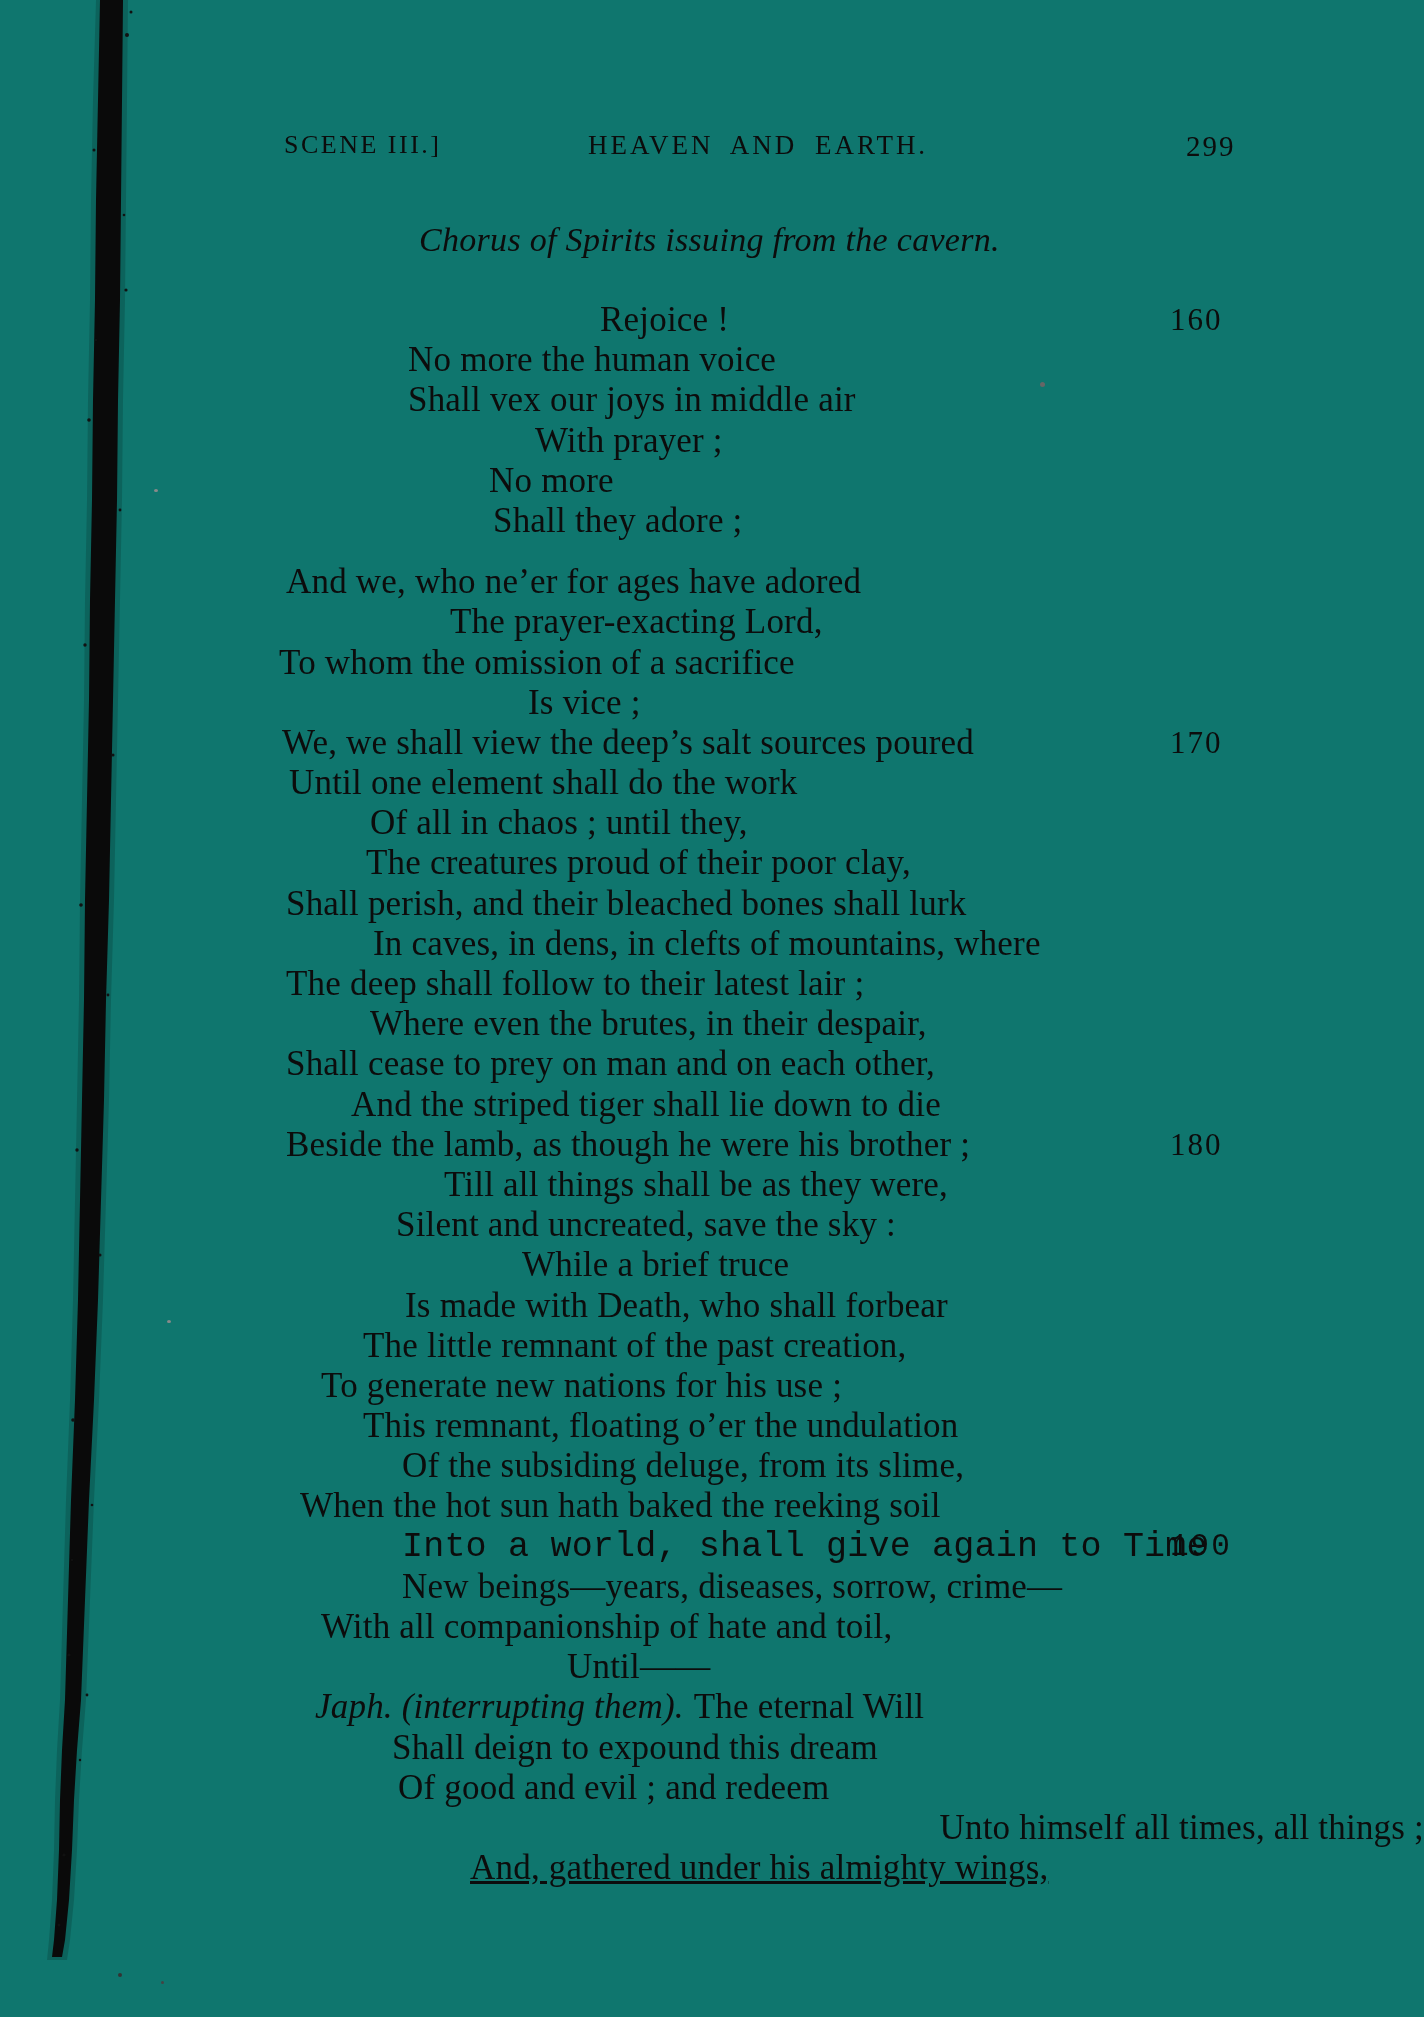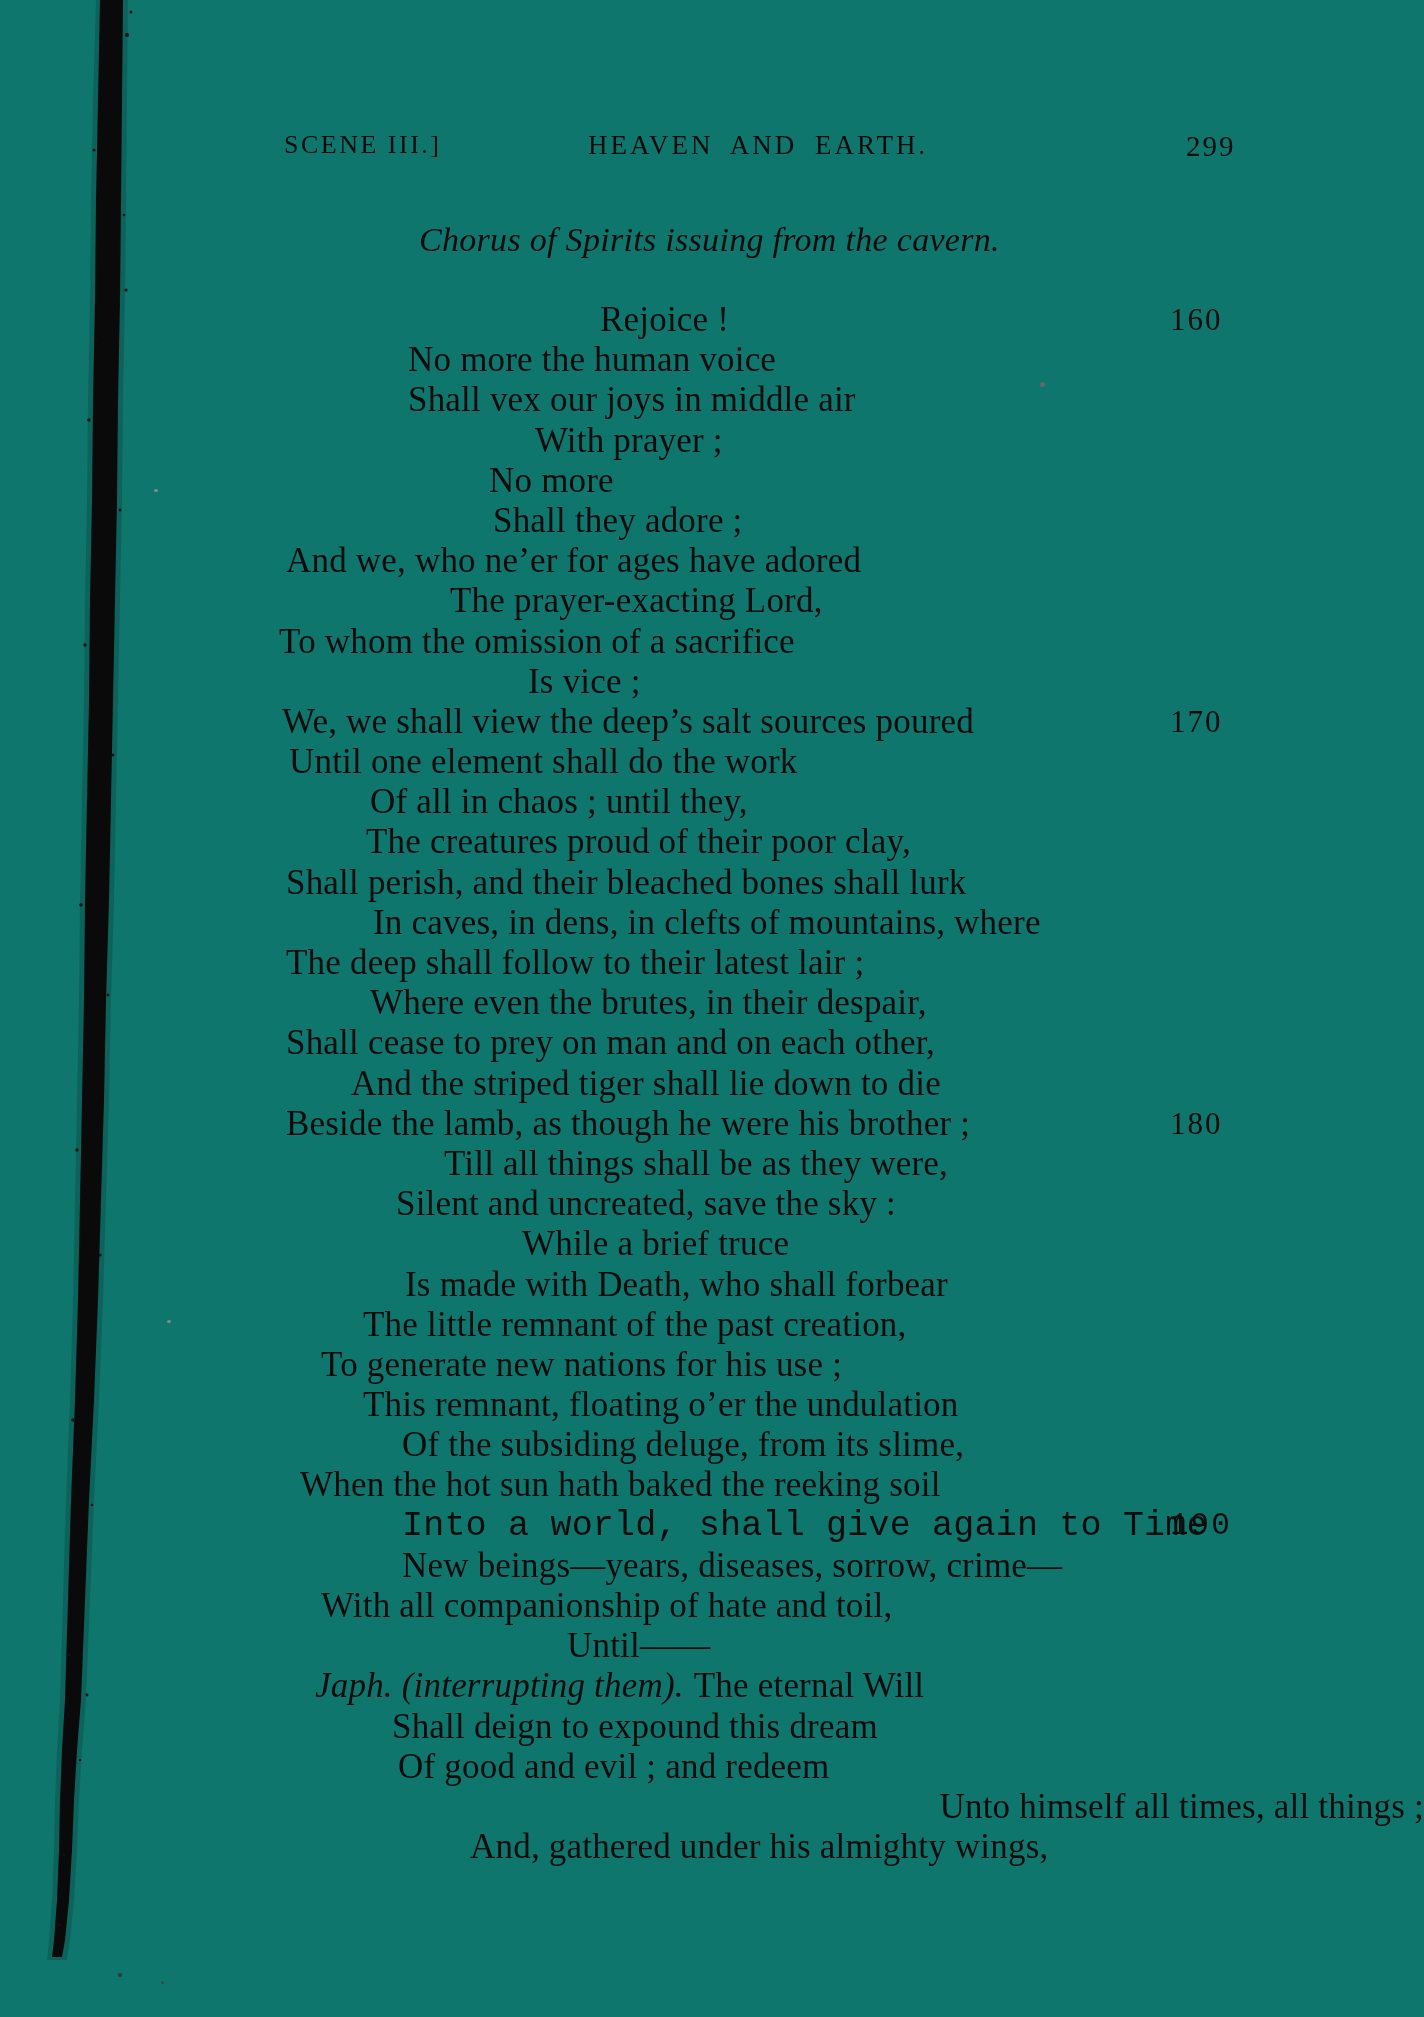--- a/index.html
+++ b/index.html
@@ -120,21 +120,21 @@
       
     </div>
       <div class="poem-line" style="padding-left: 489px;">
       <span>No more</span>
       
     </div>
       <div class="poem-line" style="padding-left: 493px;">
       <span>Shall they adore ;</span>
       
     </div>
-      <div class="poem-line" style="padding-left: 286px;">
+      <div class="poem-line" style="padding-left: 286px; margin-top: 21px;">
       <span>And we, who ne’er for ages have adored</span>
       
     </div>
       <div class="poem-line" style="padding-left: 450px;">
       <span>The prayer-exacting Lord,</span>
       
     </div>
       <div class="poem-line" style="padding-left: 279px;">
       <span>To whom the omission of a sacrifice</span>
       
@@ -248,19 +248,19 @@
       
     </div>
       <div class="poem-line" style="padding-left: 398px;">
       <span>Of good and evil ; and redeem</span>
       
     </div>
       <div class="poem-line" style="padding-left: 478px; text-align: right;">
       <span>Unto himself all times, all things ;</span>
       
     </div>
-      <div class="poem-line" style="padding-left: 470px;">
+      <div class="poem-line" style="padding-left: 470px; text-decoration: underline;">
       <span>And, gathered under his almighty wings,</span>
       
     </div>
     </div>
 
 </div>
 
 </body></html>

